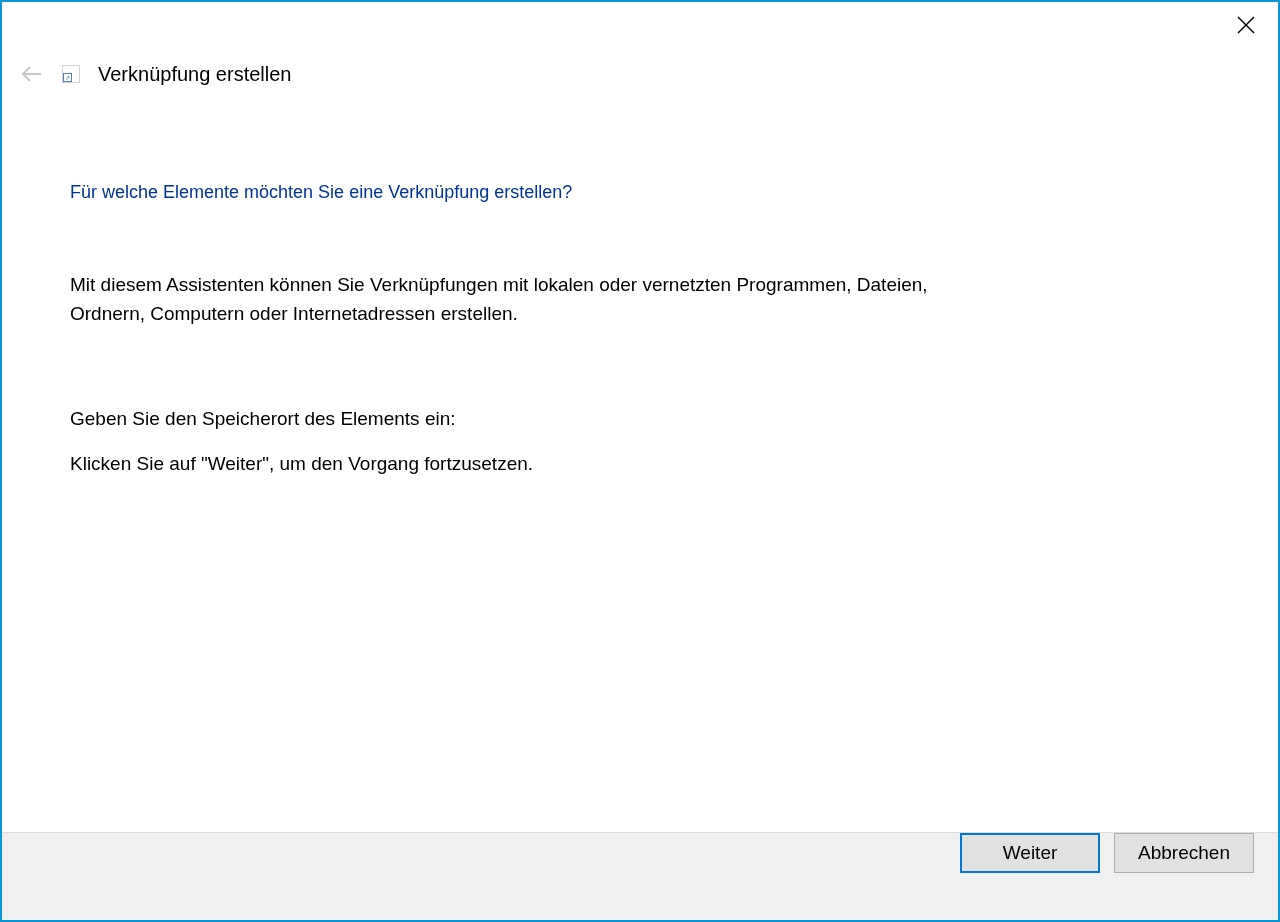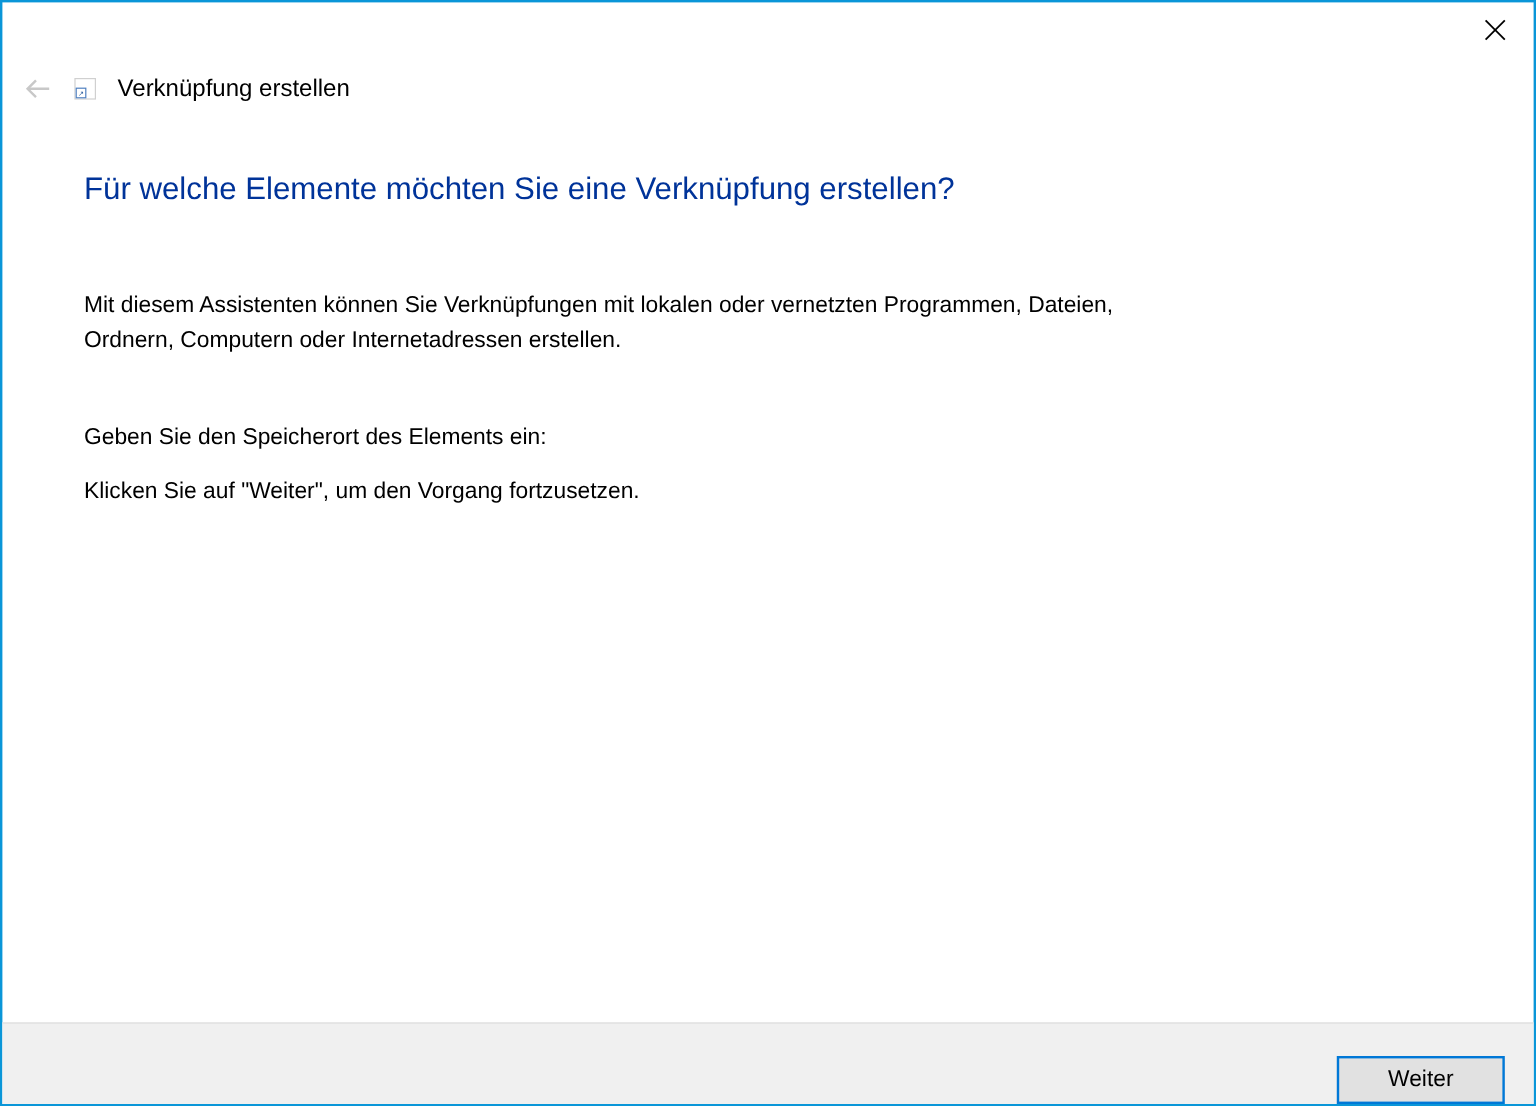--- a/index.html
+++ b/index.html
@@ -76,30 +76,31 @@
       color: #000000;
       font-weight: 400;
     }
     .content-area {
       position: absolute;
       top: 140px;
       left: 68px;
       right: 68px;
     }
     .main-heading {
-      font-size: 26px;
+      font-size: 18px;
       color: #003399;
       font-weight: 400;
       margin-bottom: 68px;
+      margin-top: 40px;
     }
     .description-text {
       font-size: 19px;
       color: #000000;
       line-height: 1.5;
-      margin-bottom: 56px;
+      margin-bottom: 80px;
       max-width: 870px;
     }
     .input-label {
       font-size: 19px;
       color: #000000;
       margin-bottom: 23px;
     }
     .input-row {
       display: flex;
       align-items: center;
@@ -140,25 +141,25 @@
     }
     .continue-text {
       font-size: 19px;
       color: #000000;
     }
     .footer-bar {
       position: absolute;
       bottom: 0;
       left: 0;
       right: 0;
-      height: 68px;
+      height: 88px;
       background: #f0f0f0;
       border-top: 1px solid #dcdcdc;
       display: flex;
-      align-items: flex-end;
+      align-items: flex-start;
       justify-content: flex-end;
       padding-right: 24px;
       gap: 14px;
     }
     .footer-button {
       width: 140px;
       height: 40px;
       font-size: 19px;
       font-family: inherit;
       background: #e1e1e1;
@@ -198,13 +199,14 @@
   <p class="description-text">Mit diesem Assistenten können Sie Verknüpfungen mit lokalen oder vernetzten Programmen, Dateien, Ordnern, Computern oder Internetadressen erstellen.</p>
 
   <div class="input-label">Geben Sie den Speicherort des Elements ein:</div>
 
 
   <p class="continue-text">Klicken Sie auf "Weiter", um den Vorgang fortzusetzen.</p>
 </div>
 
 <div class="footer-bar">
   <button class="footer-button primary">Weiter</button>
+  <button class="footer-button">Abbrechen</button>
 </div>
 
 </body></html>

